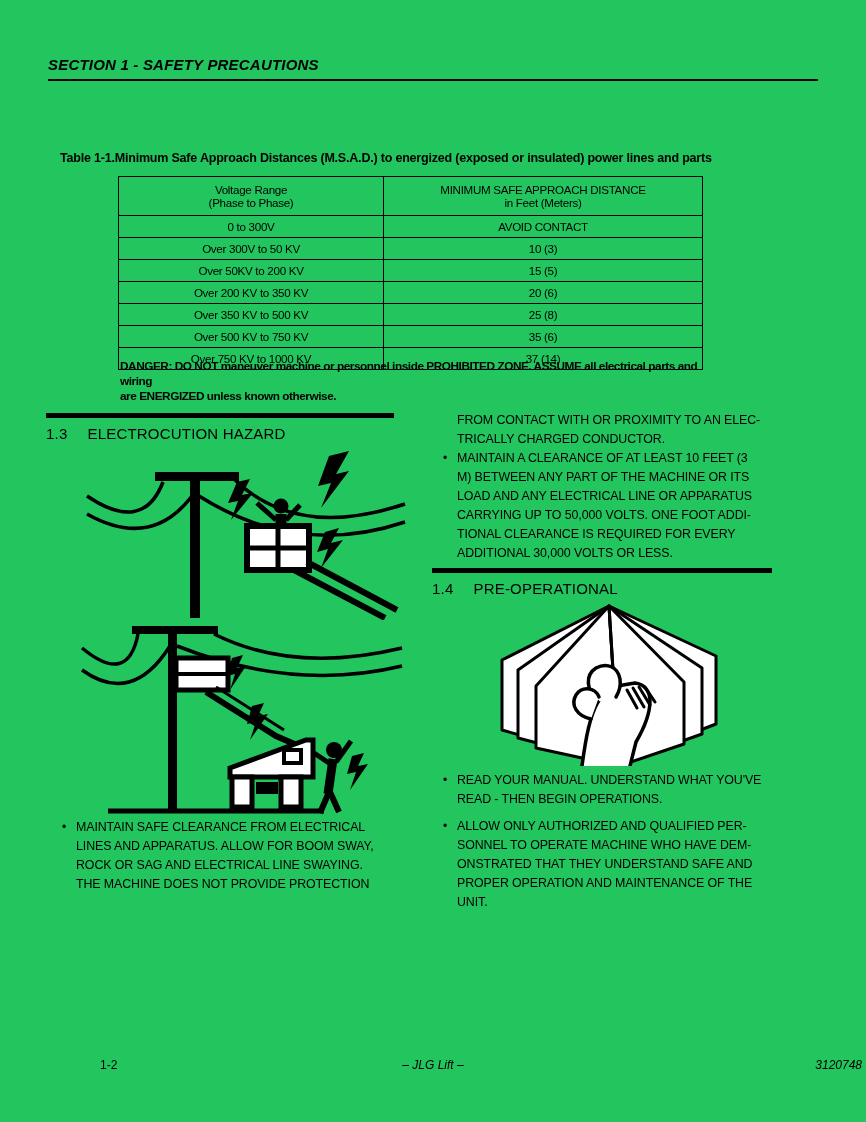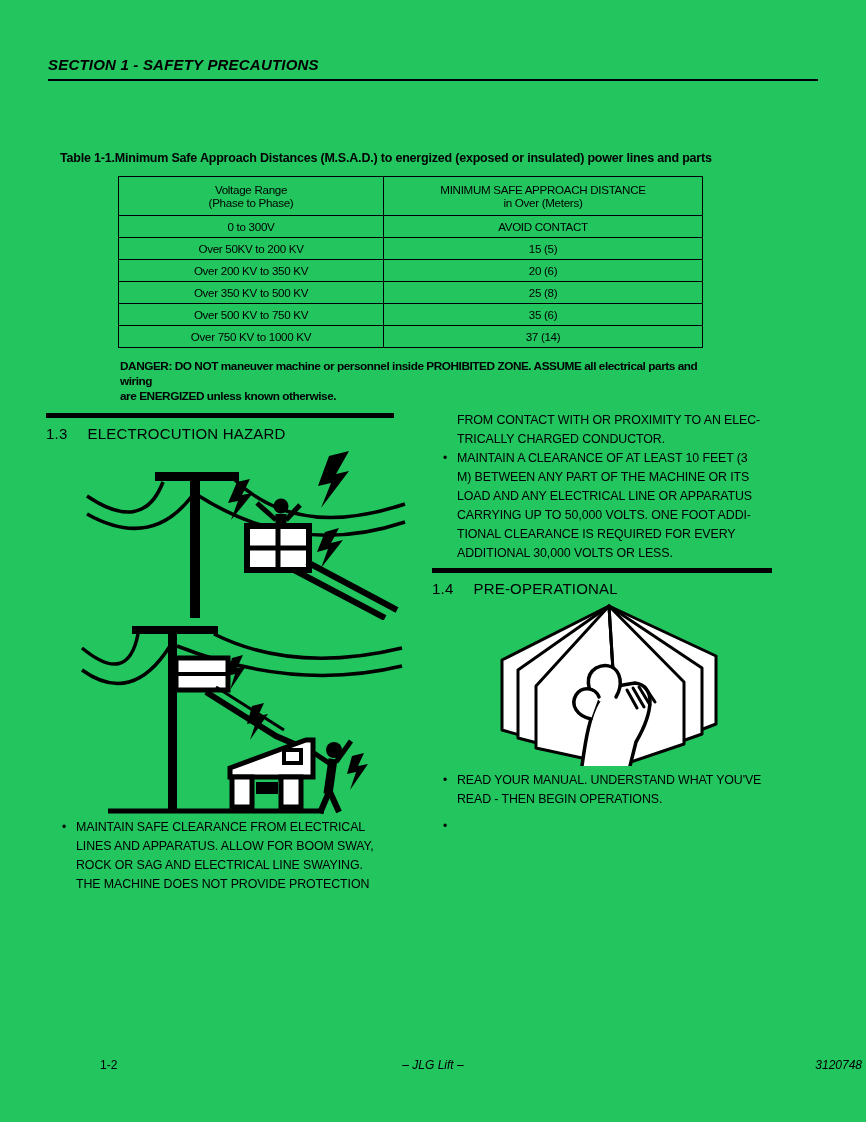--- a/index.html
+++ b/index.html
@@ -57,26 +57,30 @@
         <col class="c2">
       </colgroup>
     <tbody>
         <tr>
       <th>
         <div>Voltage Range</div>
         <div>(Phase to Phase)</div>
       </th>
       <th>
         <div>MINIMUM SAFE APPROACH DISTANCE</div>
-        <div>in Over (Meters)</div>
+        <div>in Feet (Meters)</div>
       </th>
     </tr>
     <tr>
           <td>0 to 300V</td>
           <td>AVOID CONTACT</td>
+        </tr>
+    <tr>
+          <td>Over 300V to 50 KV</td>
+          <td>10 (3)</td>
         </tr>
     <tr>
           <td>Over 50KV to 200 KV</td>
           <td>15 (5)</td>
         </tr>
     <tr>
           <td>Over 200 KV to 350 KV</td>
           <td>20 (6)</td>
         </tr>
     <tr>
@@ -203,19 +207,24 @@
     </g>
   </svg>
 
   <div class="abs bullet" style="left:443px; top:771px; width:344px;">
     <span class="dot">•</span>
     <span class="btxt">READ YOUR MANUAL. UNDERSTAND WHAT YOU'VE
 READ - THEN BEGIN OPERATIONS.</span>
   </div>
   <div class="abs bullet" style="left:443px; top:817px; width:344px;">
     <span class="dot">•</span>
+    <span class="btxt">ALLOW ONLY AUTHORIZED AND QUALIFIED PER-
+SONNEL TO OPERATE MACHINE WHO HAVE DEM-
+ONSTRATED THAT THEY UNDERSTAND SAFE AND
+PROPER OPERATION AND MAINTENANCE OF THE
+UNIT.</span>
   </div>
 
   <div class="abs footer-left">1-2</div>
   <div class="abs footer-center">– JLG Lift –</div>
   <div class="abs footer-right">3120748</div>
 
 </div>
 
 </body></html>

